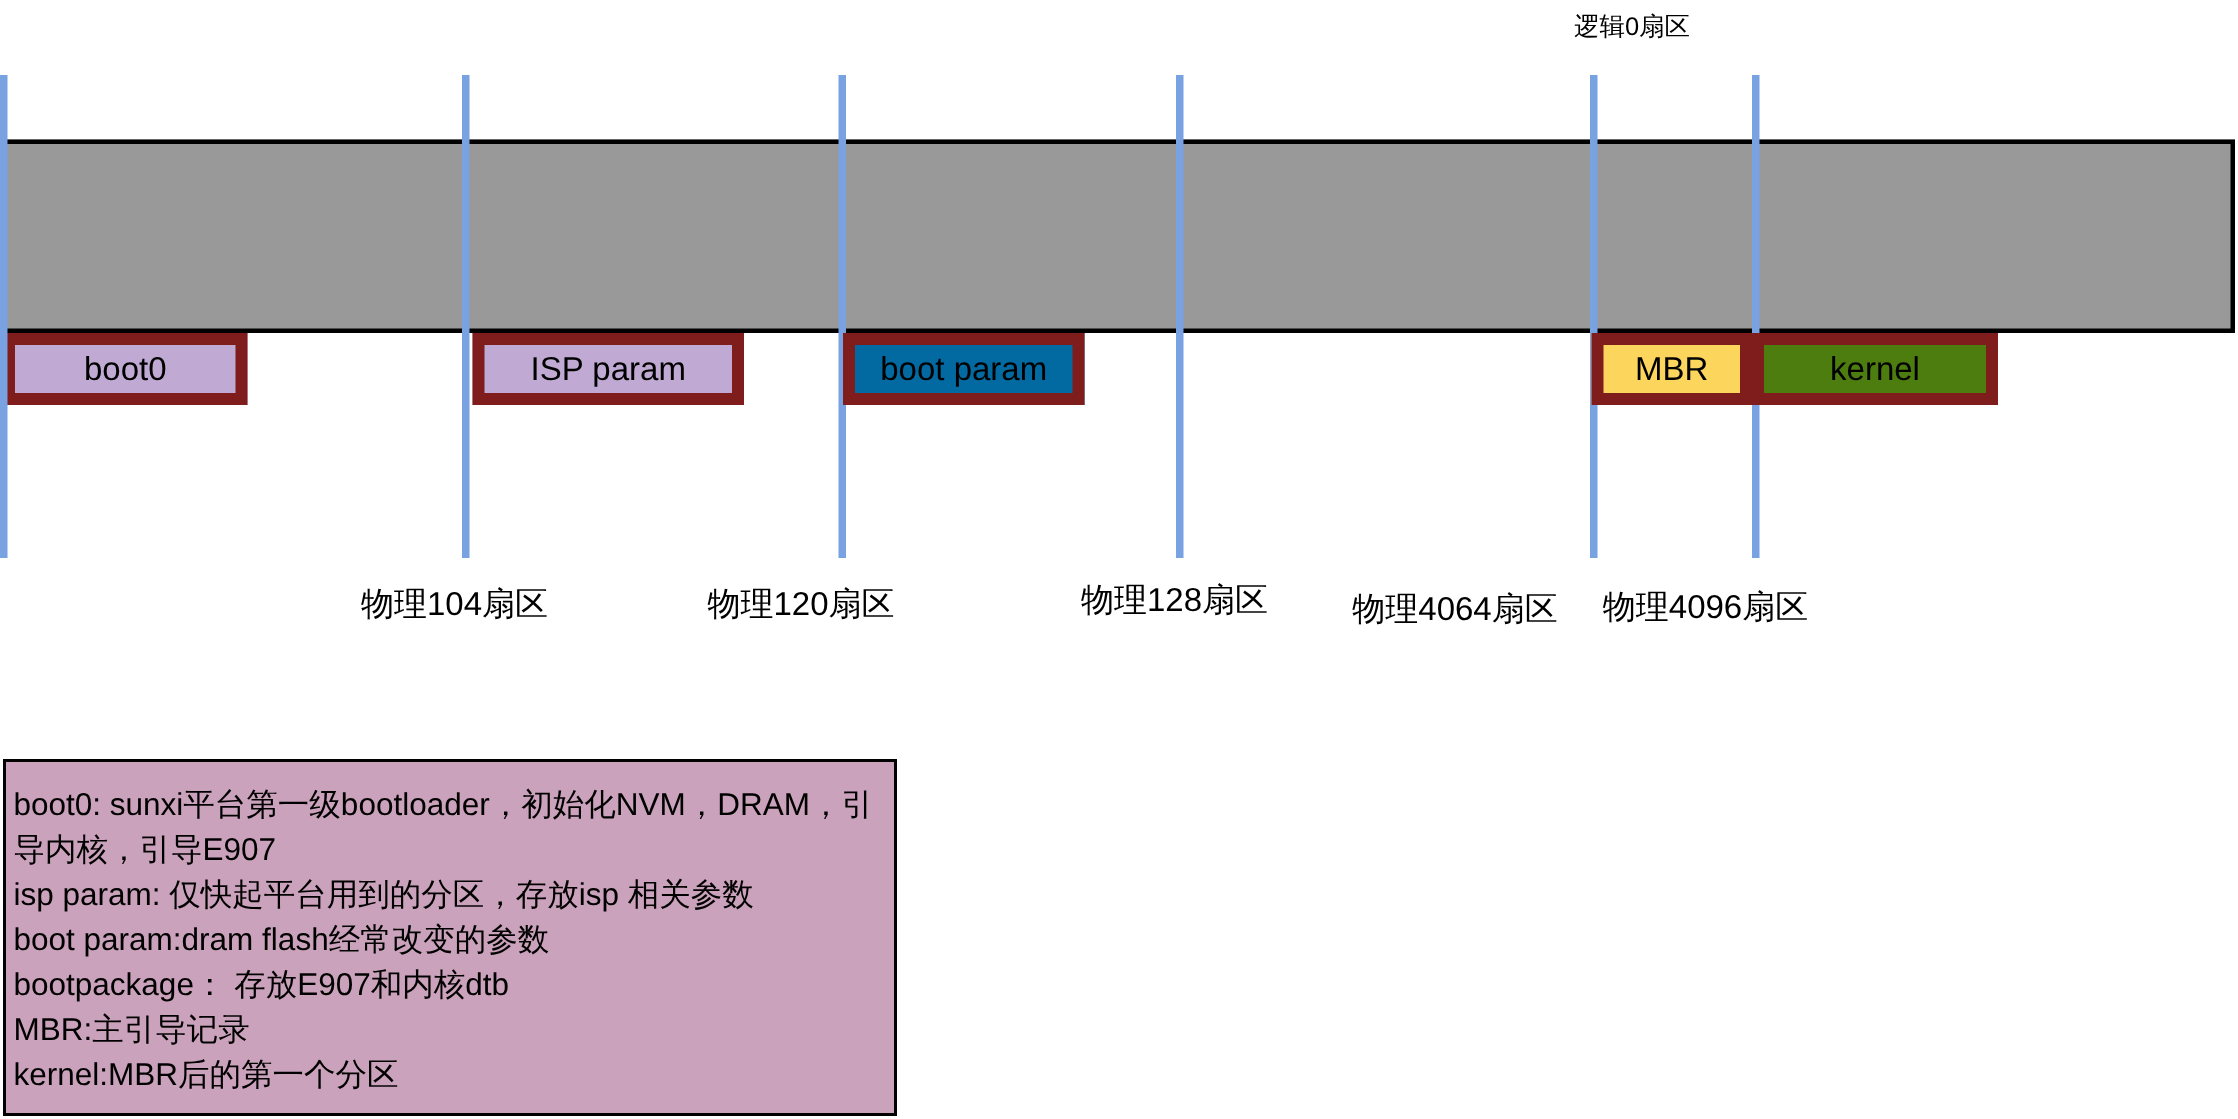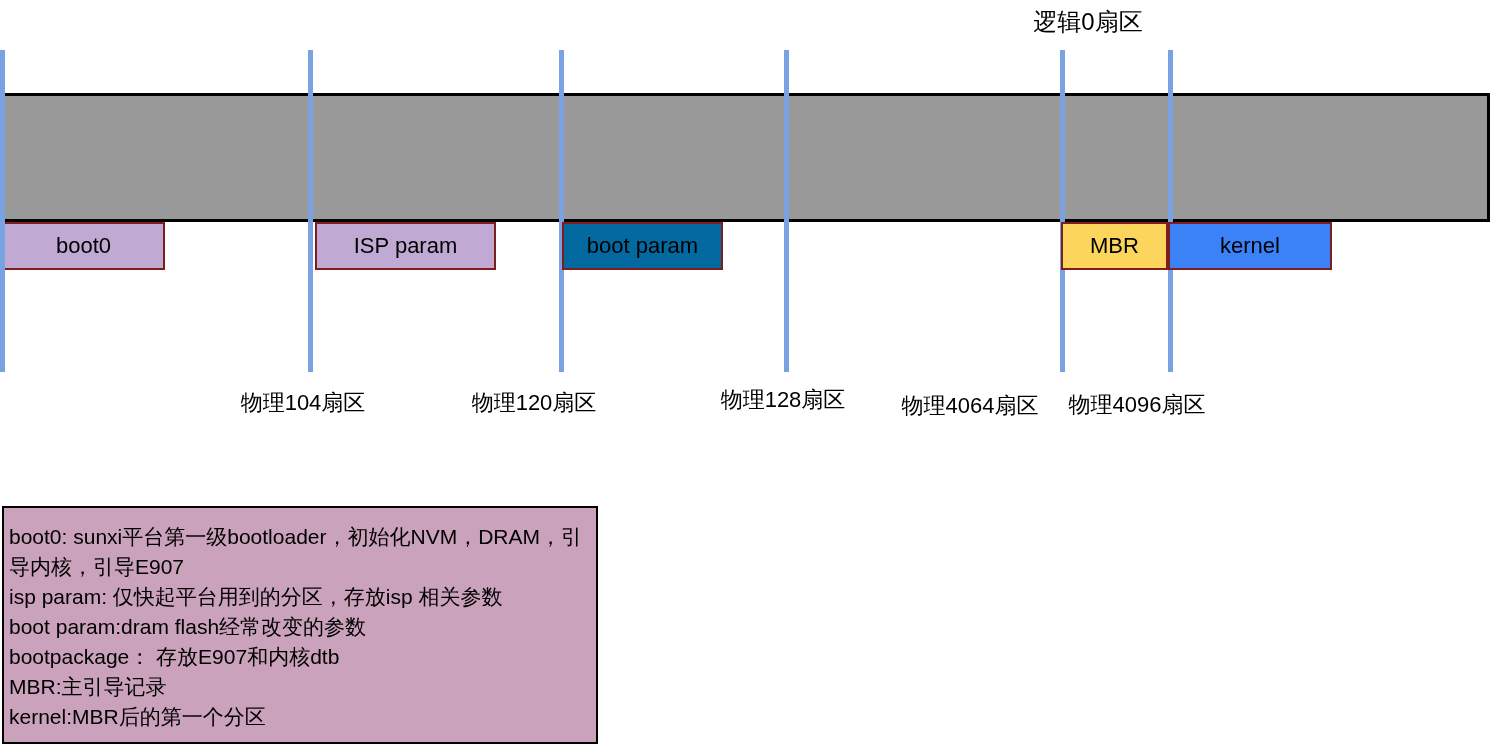--- a/index.html
+++ b/index.html
@@ -14,21 +14,21 @@
     width: 1492px;
     height: 746px;
     overflow: hidden;
     background: #ffffff;
   }
   .top-label {
     position: absolute;
     top: 6px;
     left: 1088px;
     transform: translateX(-50%);
-    font-size: 24px;
+    font-size: 17px;
     white-space: nowrap;
     z-index: 5;
   }
   .vline {
     position: absolute;
     top: 50px;
     width: 5px;
     height: 322px;
     z-index: 2;
   }
@@ -40,21 +40,21 @@
     width: 1490px;
     height: 129px;
     border: 3px solid #000000;
     box-sizing: border-box;
     z-index: 1;
   }
   .part {
     position: absolute;
     top: 222px;
     height: 48px;
-    border: 2px solid #7f1d1d;
+    border: 8px solid #7f1d1d;
     box-sizing: border-box;
     z-index: 3;
     display: flex;
     align-items: center;
     justify-content: center;
     font-size: 22px;
     white-space: nowrap;
   }
   .sector-label {
     position: absolute;
@@ -99,21 +99,21 @@
   </div>
   <div class="part" style="left: 315px; width: 181px; background-color: rgb(192, 169, 210);">
     <span>ISP param</span>
   </div>
   <div class="part" style="left: 562px; width: 161px; background-color: #0369a1;">
     <span>boot param</span>
   </div>
   <div class="part" style="left: 1061px; width: 107px; background-color: rgb(251, 213, 92);">
     <span>MBR</span>
   </div>
-  <div class="part" style="left: 1168px; width: 164px; background-color: #3b82f6;">
+  <div class="part" style="left: 1168px; width: 164px; background-color: #4d7c0f;">
     <span>kernel</span>
   </div>
 
   <div class="sector-label" style="left:303px;top:388px;">物理104扇区</div>
   <div class="sector-label" style="left:534px;top:388px;">物理120扇区</div>
   <div class="sector-label" style="left:783px;top:385px;">物理128扇区</div>
   <div class="sector-label" style="left:970px;top:391px;">物理4064扇区</div>
   <div class="sector-label" style="left:1137px;top:390px;">物理4096扇区</div>
 
   <div class="legend" style="background-color: rgb(203, 162, 187);">

